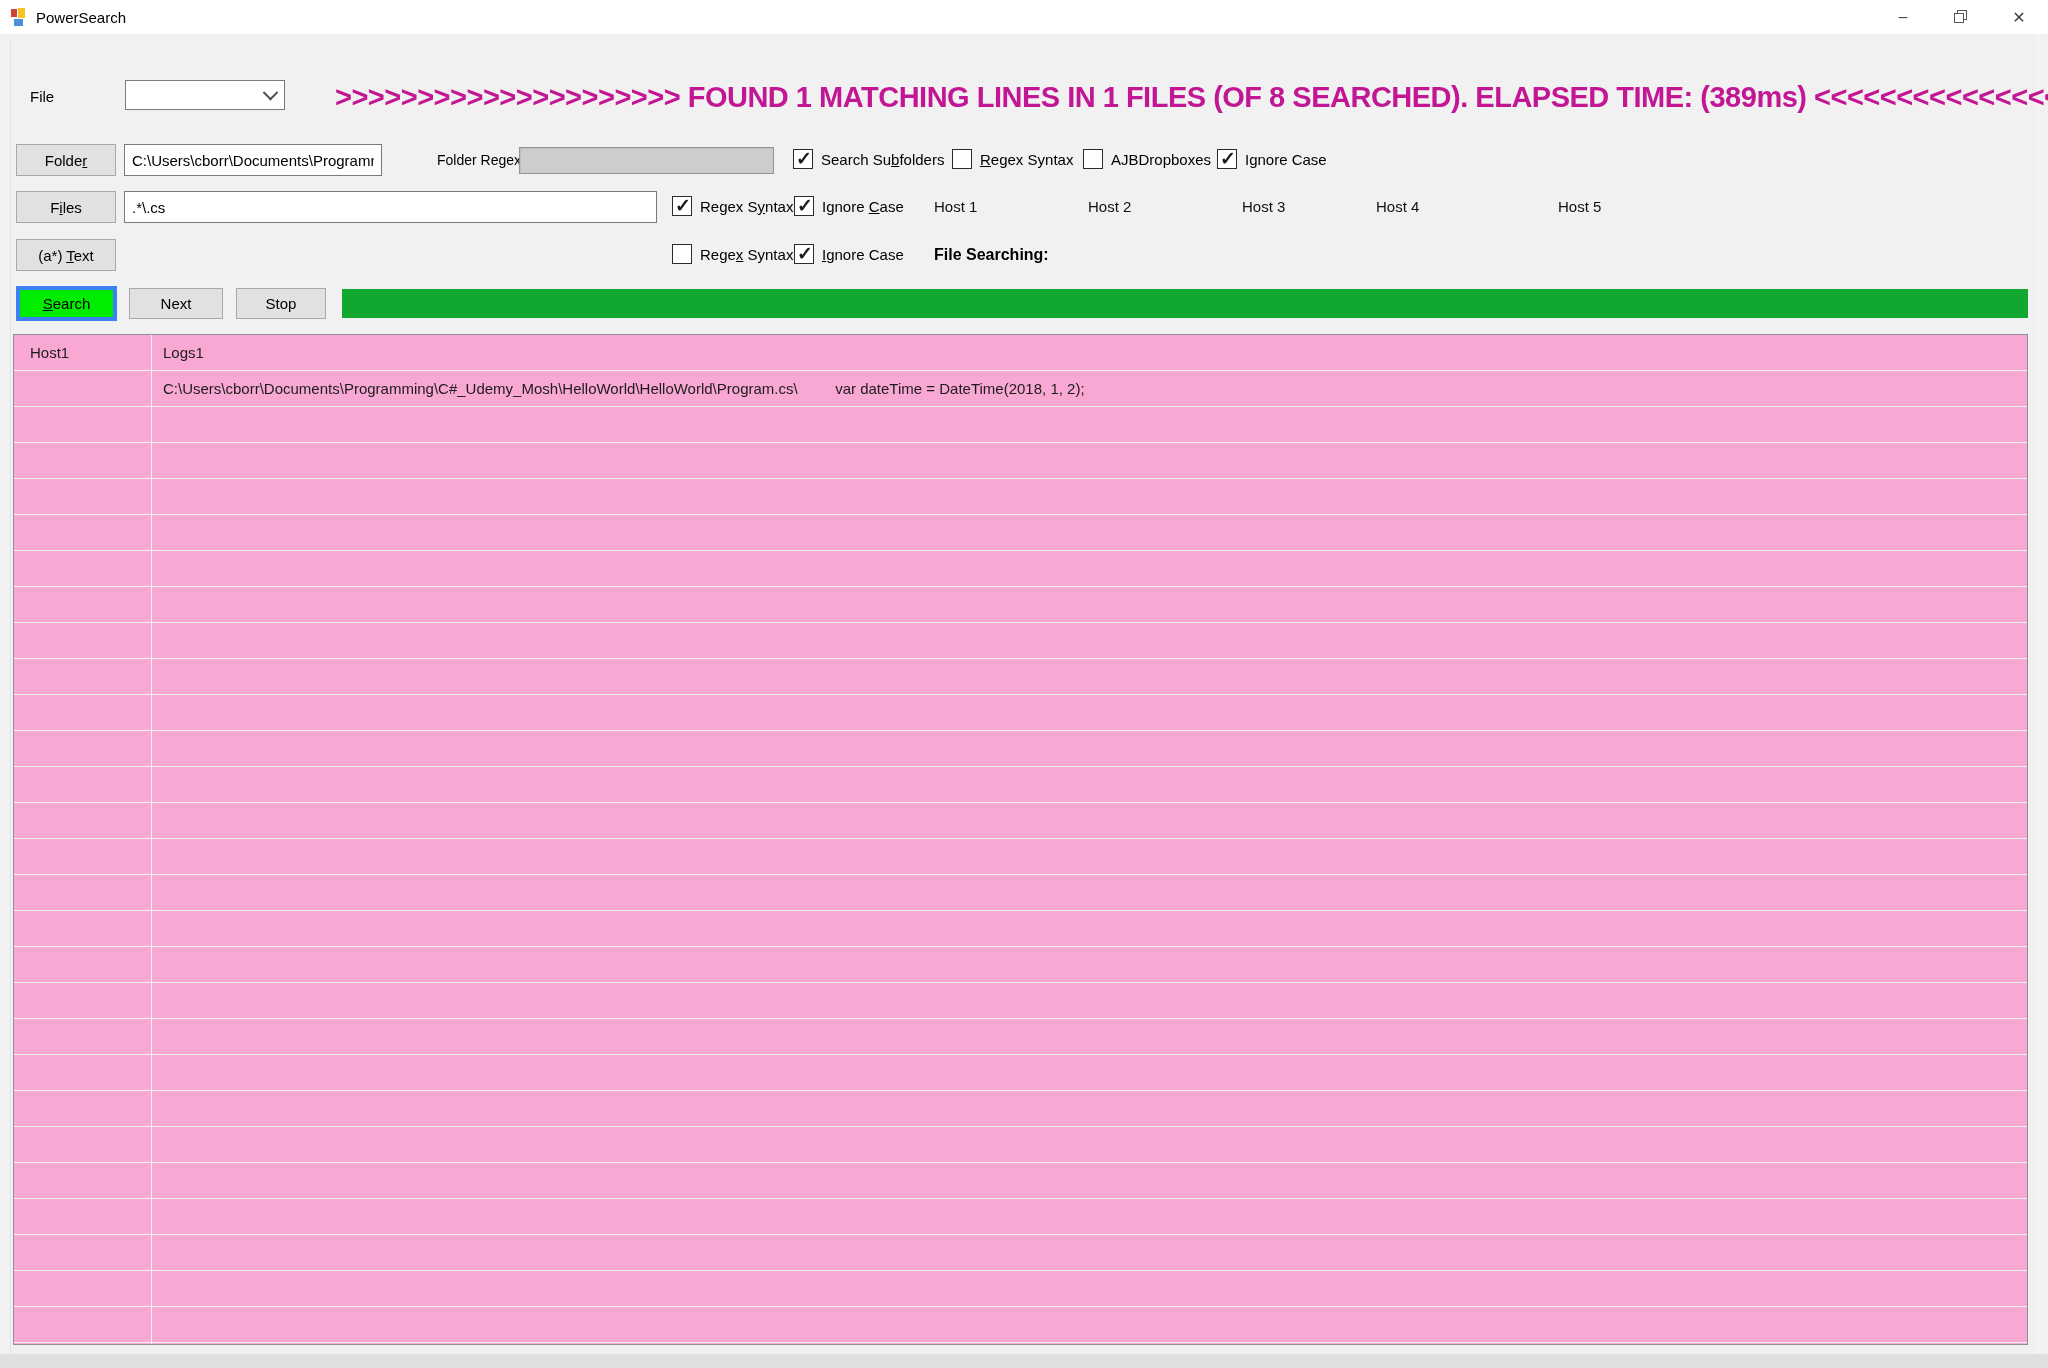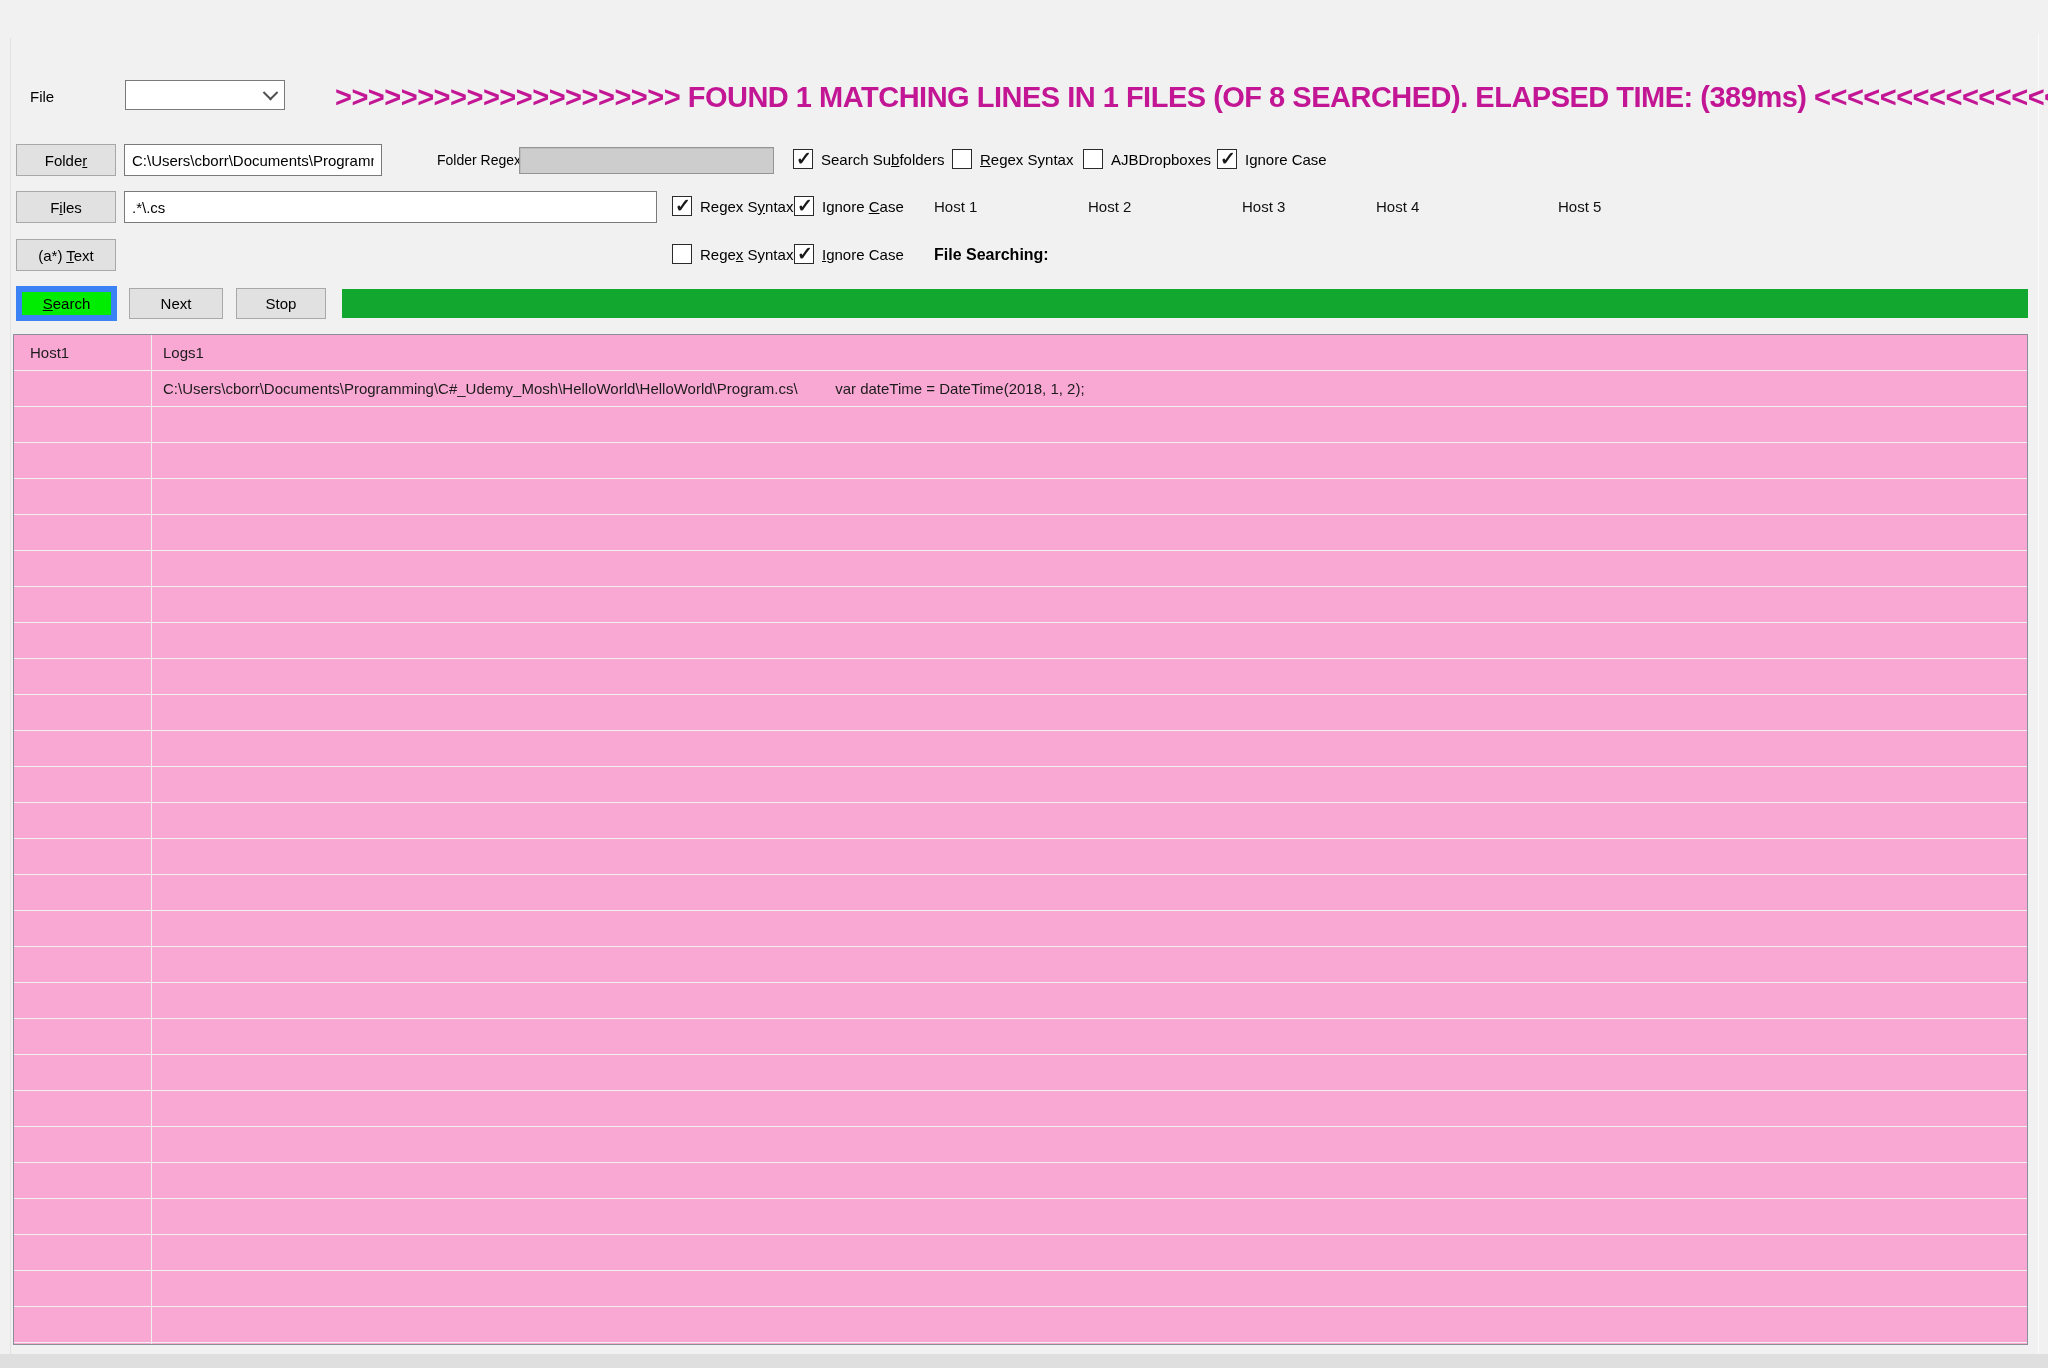--- a/index.html
+++ b/index.html
@@ -37,40 +37,59 @@
                 box-shadow:inset 1px 1px 0 #bdbdbd;box-sizing:border-box;}
   .cbg{position:absolute;display:flex;align-items:center;gap:8px;height:22px;cursor:default;}
   .cbg .cbtext{font-size:15px;color:#000;white-space:nowrap;}
   input.cb{appearance:none;-webkit-appearance:none;width:20px;height:20px;margin:0;flex:none;
            background:#fff;border:1px solid #2b2b2b;position:relative;box-sizing:border-box;}
   input.cb:checked::after{content:"\2713";position:absolute;left:2px;top:-3px;font-size:19px;
                           font-weight:bold;color:#1a1a1a;}
   .host-label{position:absolute;top:157px;line-height:32px;font-size:15px;color:#111;}
   .bold-label{font-weight:bold;}
   
-  .search-btn{border:6px solid #3b82f6;}
+  .search-btn{border:4px solid #3b82f6;}
   .search-btn .u-label{text-decoration:none;}
   .progress-track{position:absolute;left:342px;top:255px;width:1686px;height:29px;background:#e9e9e9;}
   .progress-fill{height:100%;width:0;}
   
   .results-list{position:absolute;left:13px;top:300px;width:2015px;height:1011px;background:#f9a8d4;
                 border:1px solid #8a9099;box-sizing:border-box;overflow:hidden;}
   .lv-vline{position:absolute;left:137px;top:0;bottom:0;width:1px;background:#f0f0f0;}
   .lv-row{height:36px;border-bottom:1px solid #f0f2f2;display:flex;align-items:center;
           font-size:15px;color:#1c1c1c;box-sizing:border-box;}
   .lv-col1{width:121px;padding-left:16px;flex:none;white-space:nowrap;overflow:hidden;}
   .lv-col2{padding-left:12px;white-space:pre;overflow:hidden;}
   .bottom-strip{position:absolute;left:0;right:0;bottom:0;height:14px;background:#dfdfdf;}
   u{text-decoration:underline;}
 </style>
 </head>
 <body>
 
 <div class="window">
 
+  <div class="titlebar">
+    <svg class="app-icon" viewBox="0 0 18 18">
+      <rect x="1" y="1" width="6" height="8" fill="#d04437"></rect>
+      <rect x="8" y="0" width="7" height="10" fill="#f7c325"></rect>
+      <rect x="4" y="11" width="9" height="7" fill="#4a90d9"></rect>
+    </svg>
+    <span class="title-text">PowerSearch</span>
+    <div class="caption-buttons">
+      <div class="caption-btn">
+        <span>–</span>
+      </div>
+      <div class="caption-btn">
+        <span class="restore-glyph"></span>
+      </div>
+      <div class="caption-btn">
+        <span>✕</span>
+      </div>
+    </div>
+  </div>
 
   <div class="client">
     <div class="frame-left"></div>
     <div class="frame-right"></div>
 
     <span class="lbl" style="left:30px;top:48px;line-height:30px;">File</span>
     <div class="combo" style="left:125px;top:46px;width:160px;height:30px;">
       <span></span>
       <span class="chev"></span>
     </div>

